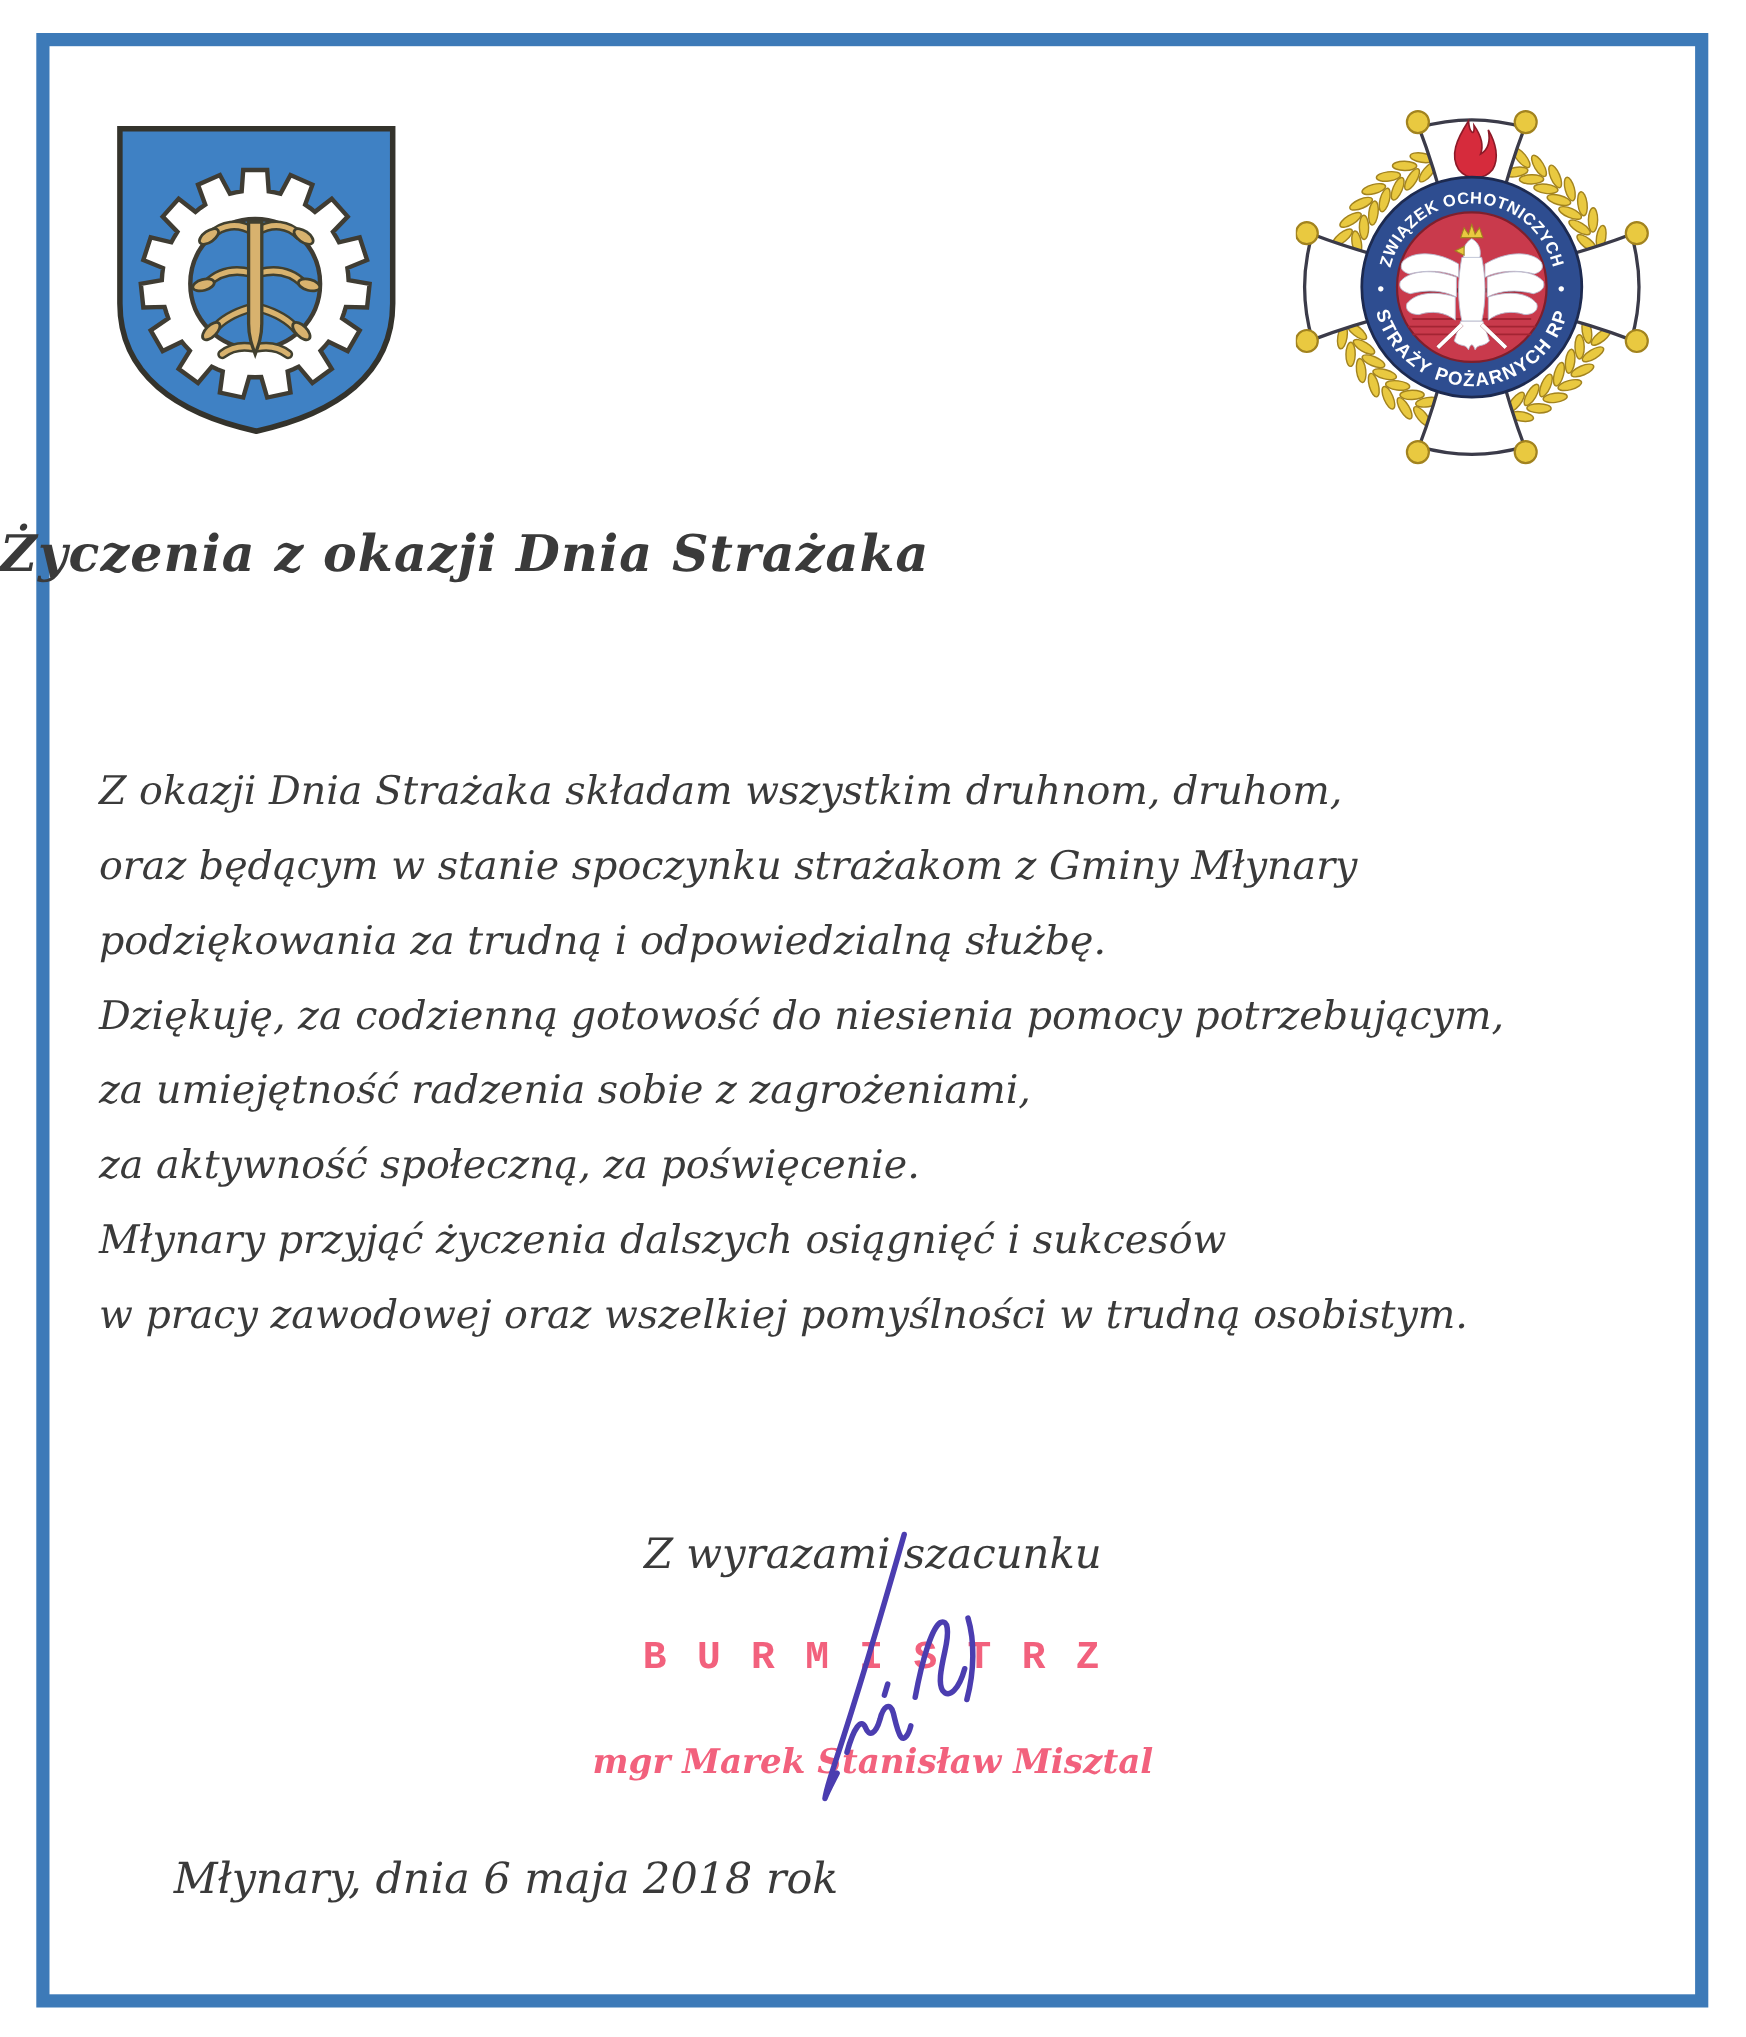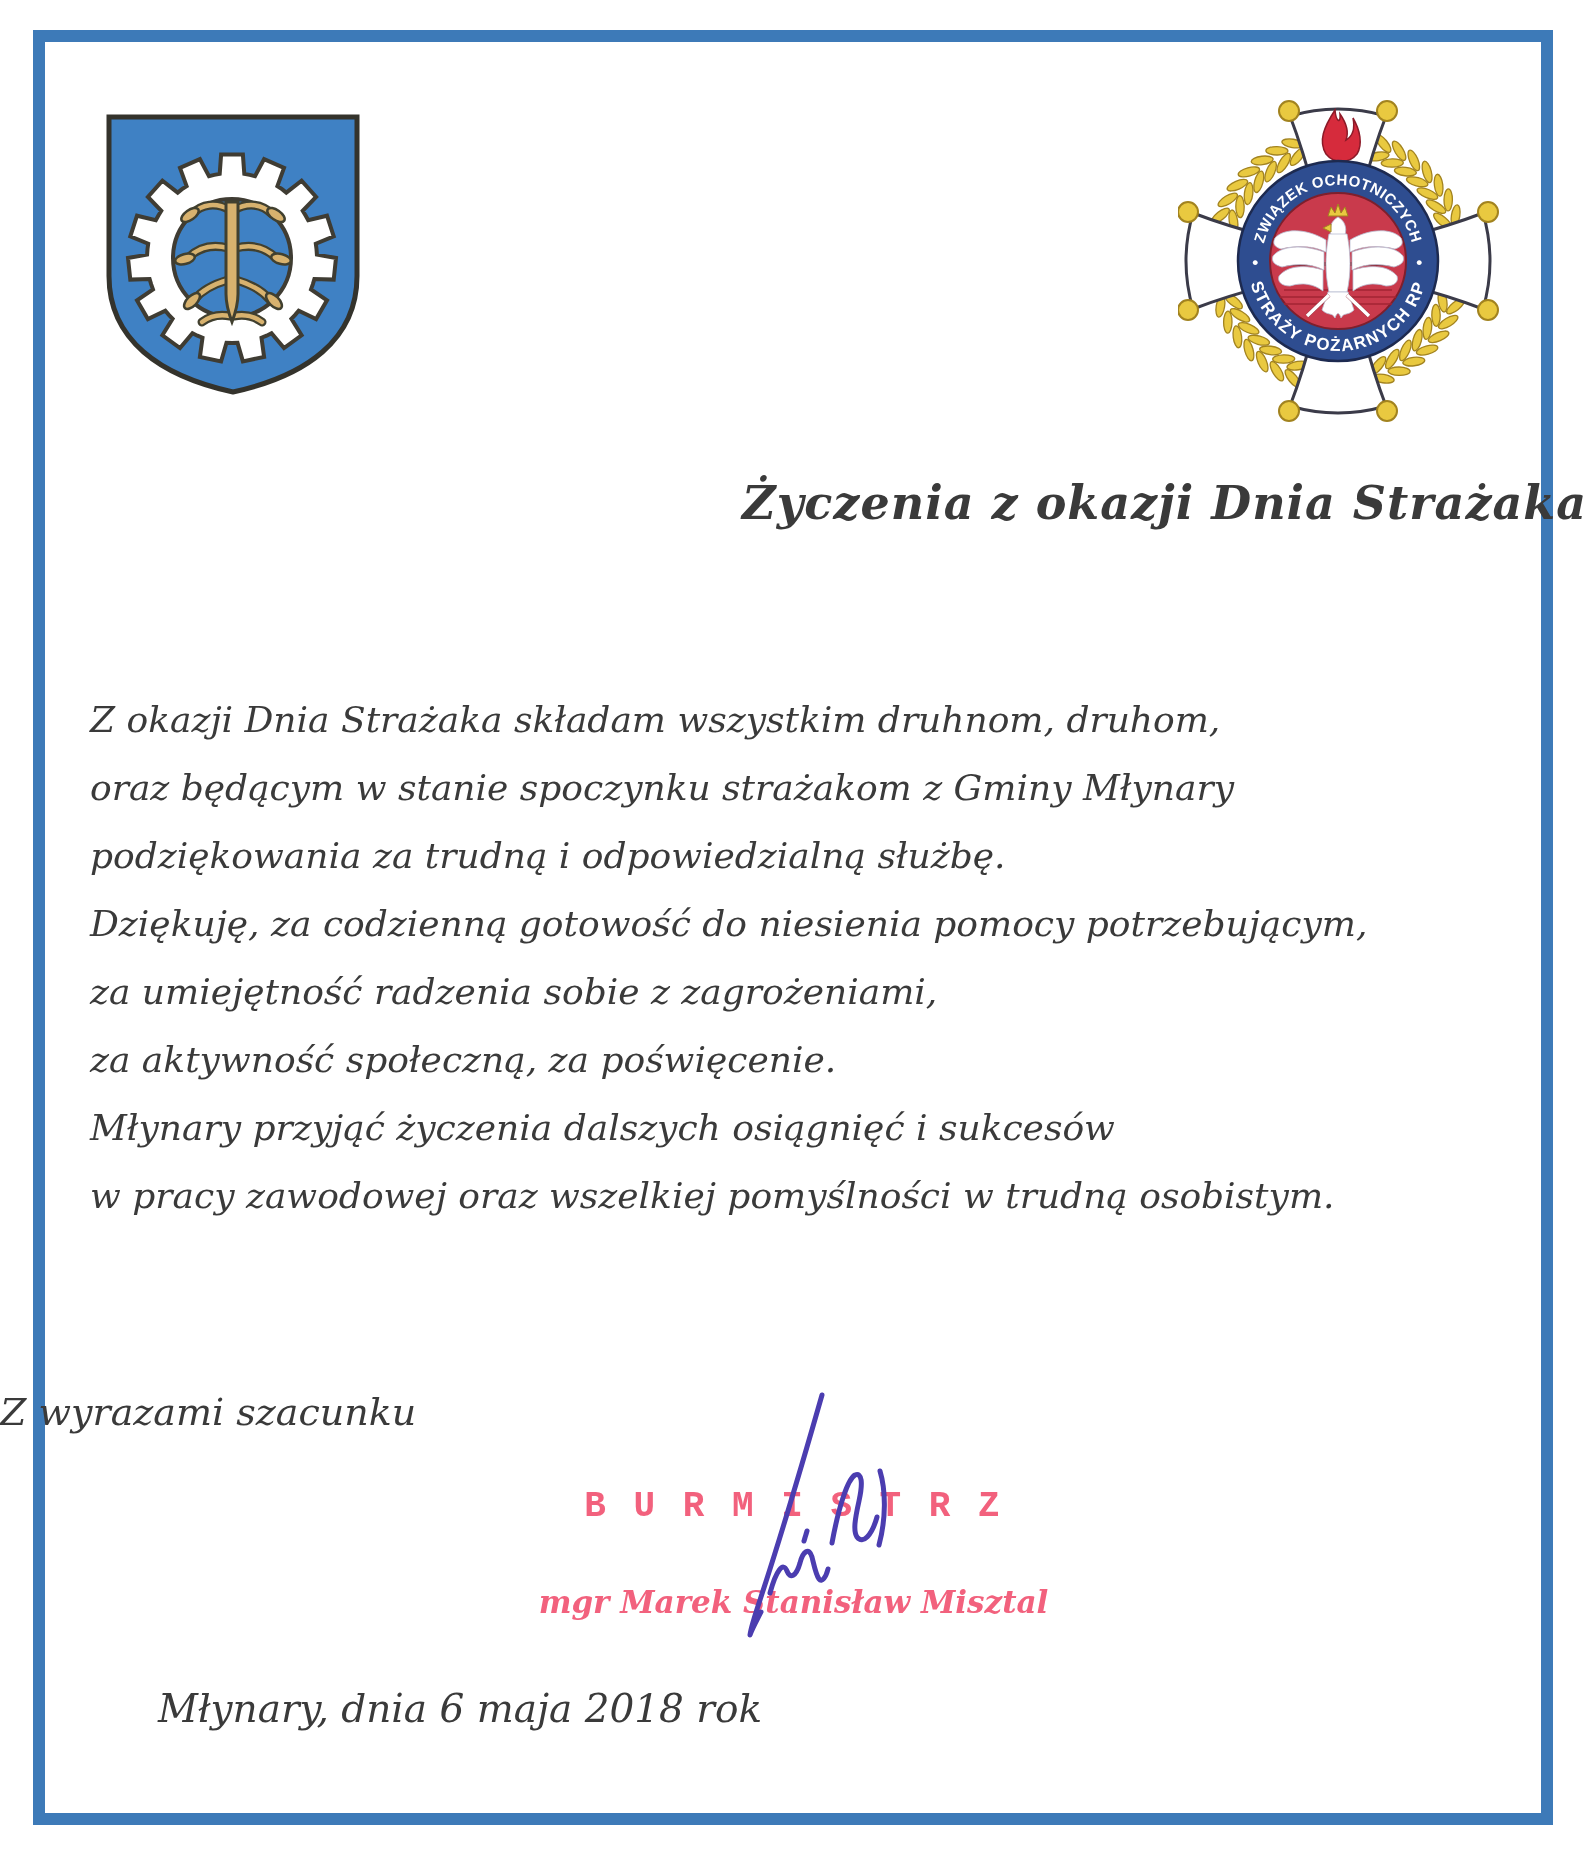--- a/index.html
+++ b/index.html
@@ -8,30 +8,30 @@
     font-family:"DejaVu Serif",serif;color:var(--text-dark,#3a3a3a);overflow:hidden;
   }
   .frame{
     position:absolute;left:33px;top:30px;right:34px;bottom:27px;
     border:12px solid var(--frame-blue,#3d7ab8);
   }
   .coat{position:absolute;left:100px;top:108px;width:266px;height:292px;}
   .badge{position:absolute;left:1178px;top:94px;width:322px;height:340px;}
 
   .title{
-    position:absolute;top:476px;left:0;width:100%;text-align:right;
+    position:absolute;top:476px;left:0;width:100%;text-align:left;
     font-size:46px;font-weight:bold;font-style:italic;letter-spacing:1px;
     color:var(--text-dark,#3a3a3a);
   }
   .body-text{
     position:absolute;top:686px;left:90px;right:90px;text-align:left;
     font-style:italic;font-size:36px;line-height:68px;color:var(--text-dark,#3a3a3a);
   }
   .closing{
-    position:absolute;top:1390px;left:0;width:100%;text-align:left;
+    position:absolute;top:1390px;left:0;width:100%;text-align:center;
     font-style:italic;font-size:38px;color:var(--text-dark,#3a3a3a);
   }
   .stamp-title{
     position:absolute;top:1486px;left:0;width:100%;text-align:center;
     font-family:"Liberation Mono",monospace;font-weight:bold;font-size:36px;
     letter-spacing:3px;color:var(--stamp-pink,#f2617d);
   }
   .stamp-name{
     position:absolute;top:1584px;left:0;width:100%;text-align:center;
     font-style:italic;font-weight:bold;font-size:31px;color:var(--stamp-pink,#f2617d);

